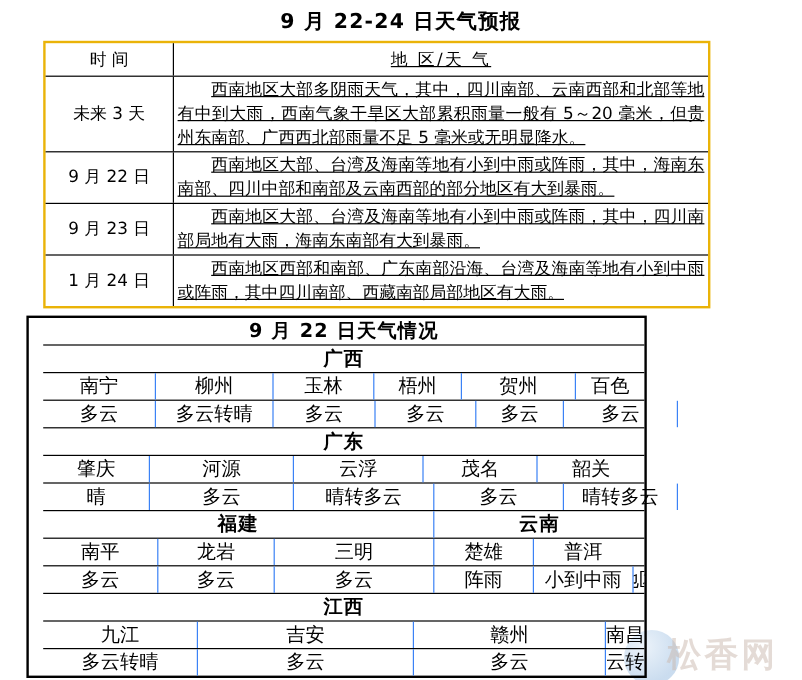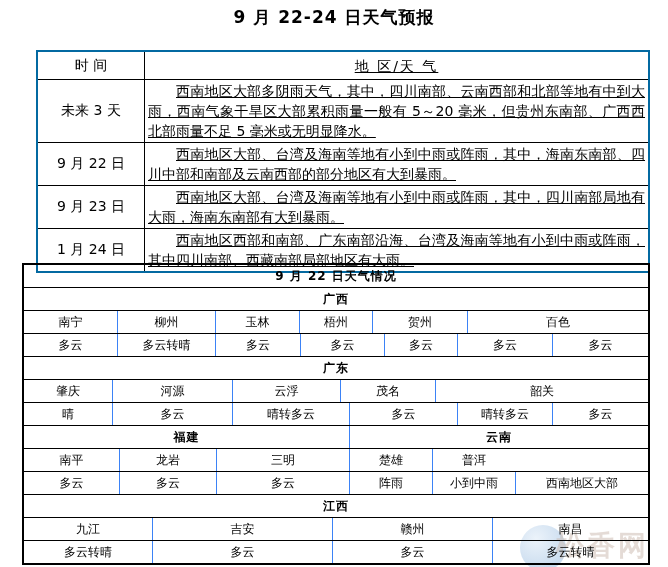--- a/index.html
+++ b/index.html
@@ -1,33 +1,33 @@
 <!DOCTYPE html>
 <html><head>
 <meta charset="utf-8">
 <style>
   html,body{margin:0;padding:0;background:#fff;}
   .page{position:relative;width:668px;height:567px;background:#fff;overflow:hidden;
         font-family:"DejaVu Sans","Liberation Sans",sans-serif;color:#000;}
   .title{position:absolute;top:6px;left:0;width:668px;text-align:center;
          font-size:17px;font-weight:bold;margin:0;letter-spacing:1px;}
   
-  .t1{position:absolute;left:36px;top:50px;width:614px;border:2px solid #0369a1;
+  .t1{position:absolute;left:36px;top:34px;width:556px;border:2px solid #eab308;
       box-sizing:border-box;font-size:14px;}
   .t1-row{display:flex;border-top:1px solid #000;}
   .t1-row:first-child{border-top:none;}
   .t1-time{flex:0 0 107px;display:flex;align-items:center;justify-content:center;
            border-right:1px solid #000;box-sizing:border-box;text-align:center;}
   .t1-desc{flex:1;padding:1px 3px;line-height:20px;text-indent:2em;text-align:justify;box-sizing:border-box;text-decoration:underline;}
   .t1-header{height:27px;}
   .t1-header .t1-desc{display:flex;align-items:center;justify-content:center;
                       text-indent:0;padding:0;letter-spacing:2px;}
   
-  .t2{position:absolute;left:22px;top:263px;width:628px;border:2px solid #000;
-      box-sizing:border-box;font-size:12px;background:transparent;}
+  .t2{position:absolute;left:22px;top:263px;width:517px;border:2px solid #000;
+      box-sizing:border-box;font-size:16px;background:transparent;padding-left:12px;}
   .t2-row{display:flex;border-top:1px solid #000;height:22px;}
   .t2-row:first-child{border-top:none;}
   .t2-cell{display:flex;align-items:center;justify-content:center;
            border-left:1px solid #3b82f6;box-sizing:border-box;overflow:hidden;white-space:nowrap;}
   .t2-cell:first-child{border-left:none;}
   .full{flex:1;}
   .bold{font-weight:bold;letter-spacing:1px;}
   
   .watermark{position:absolute;left:515px;top:515px;width:160px;height:55px;z-index:0;pointer-events:none;}
   .wm-circle{position:absolute;left:5px;top:10px;width:46px;height:46px;border-radius:50%;

